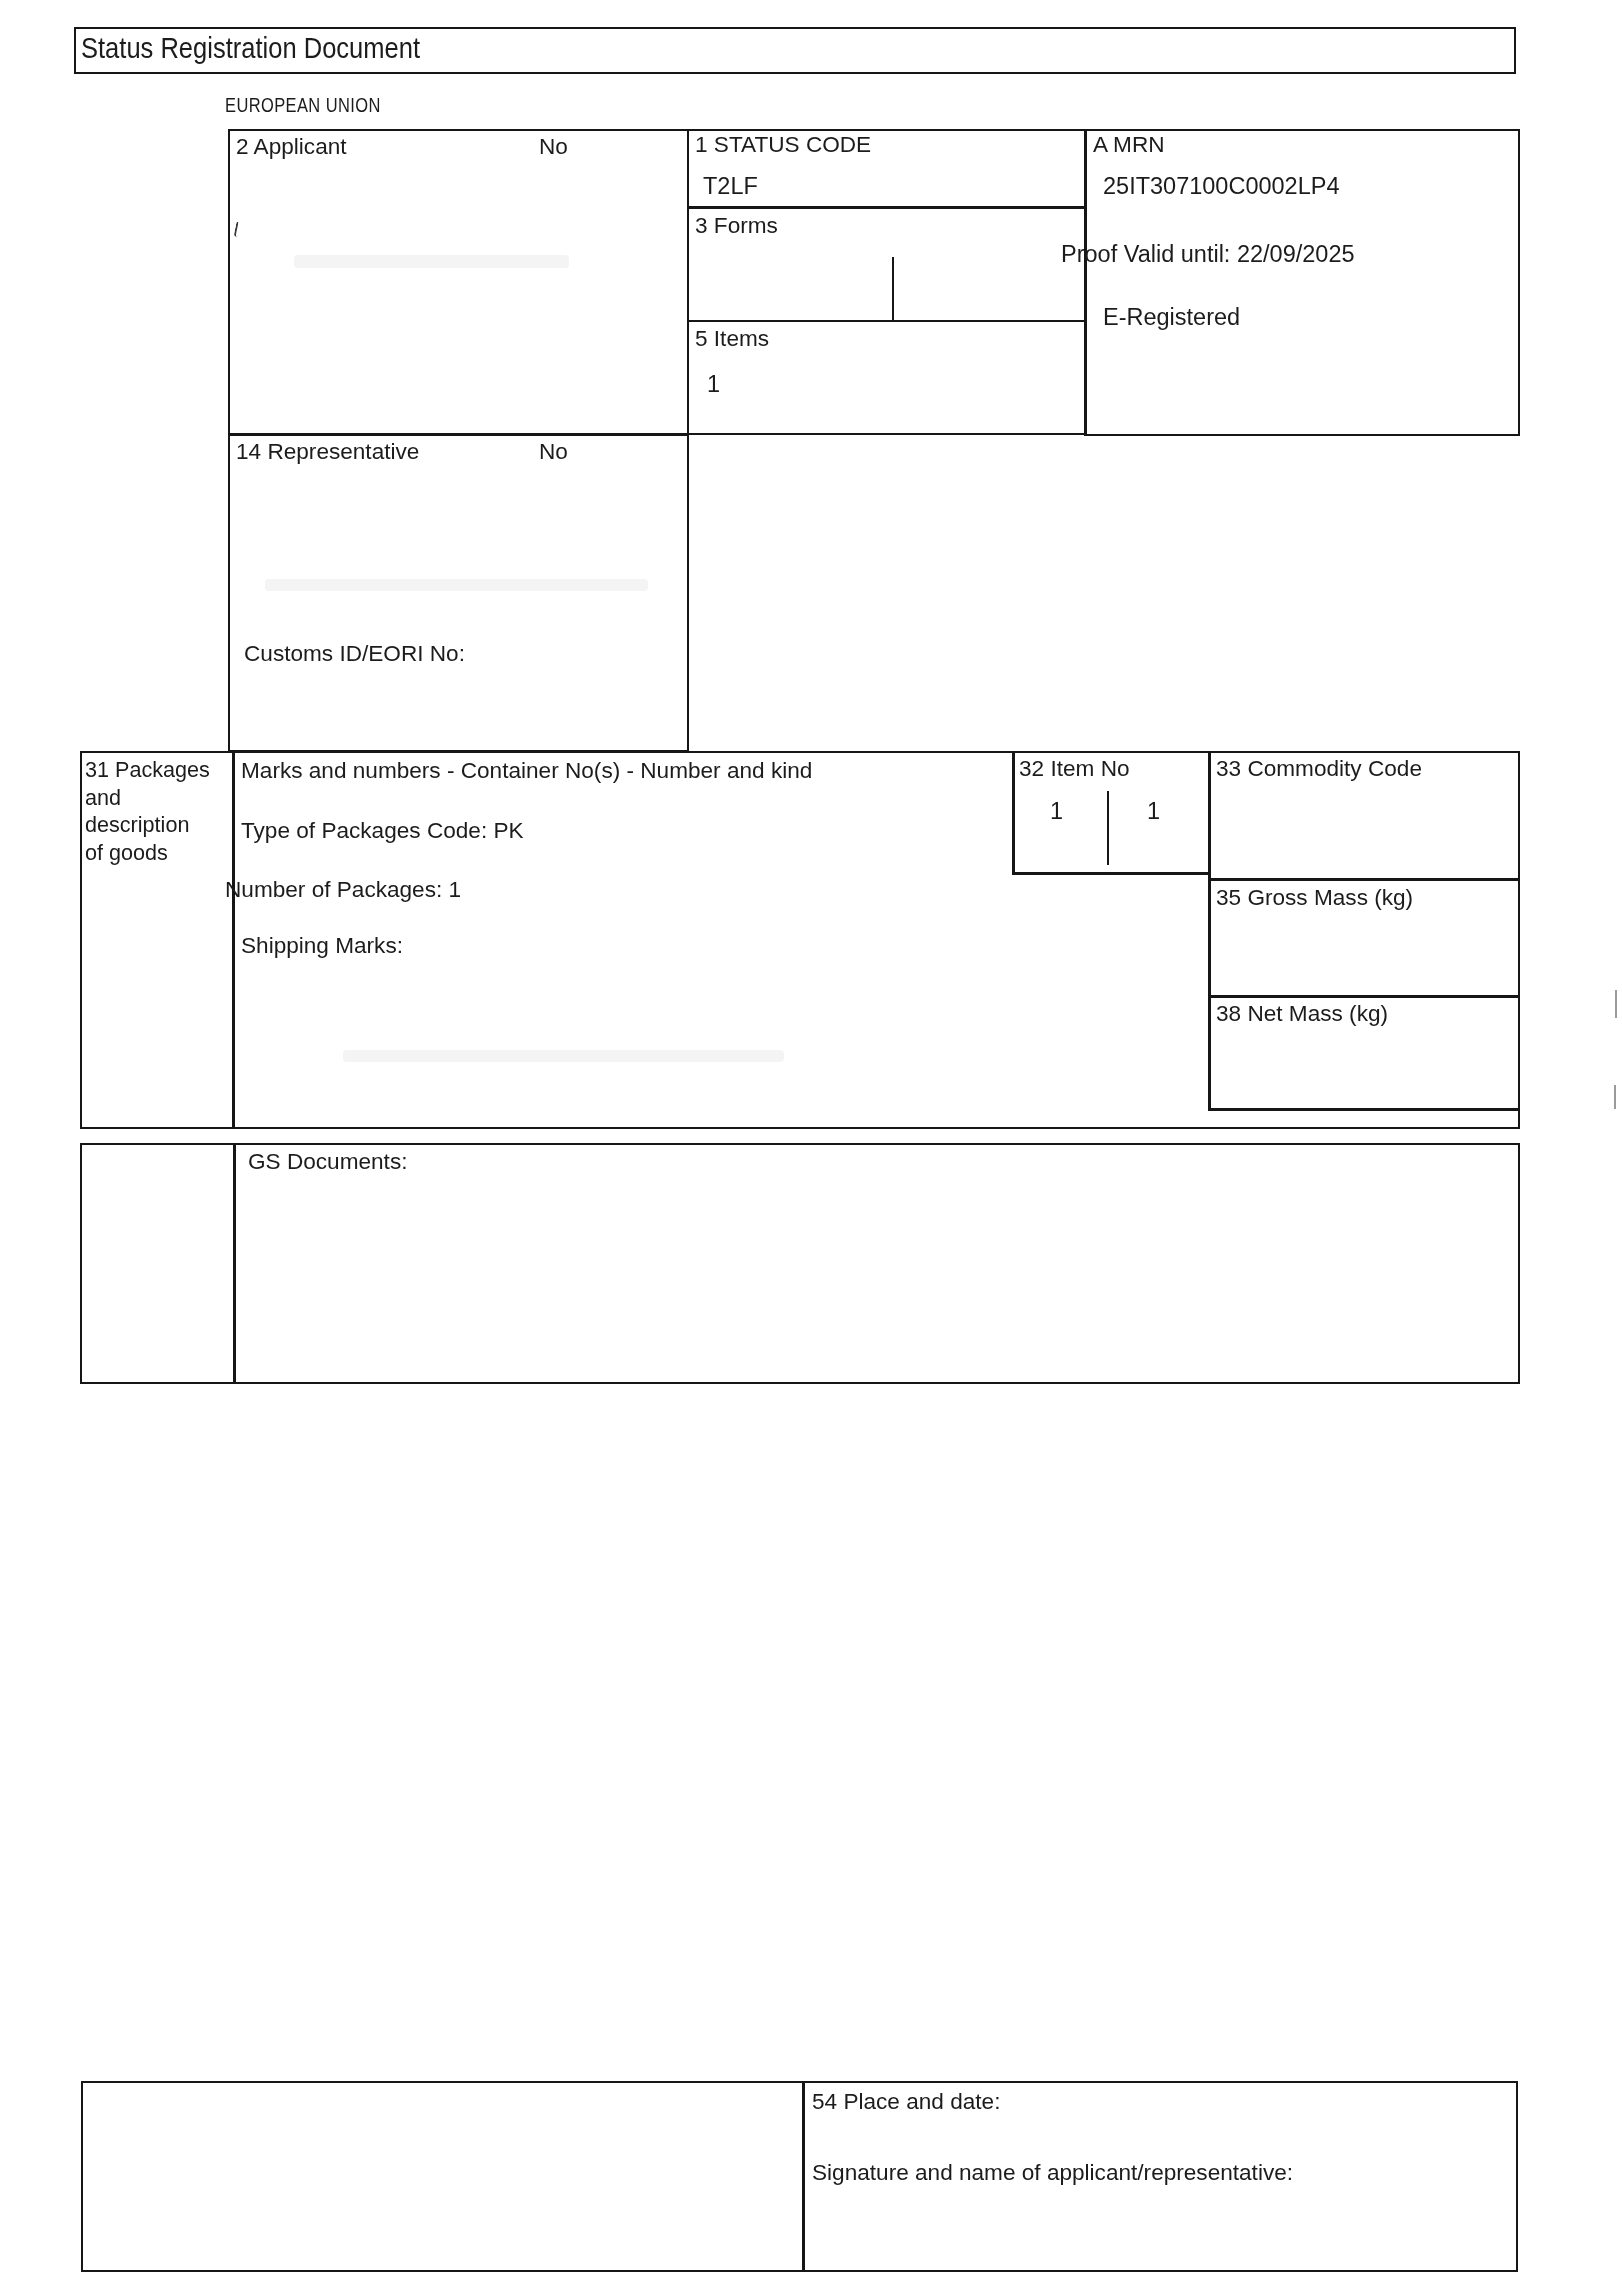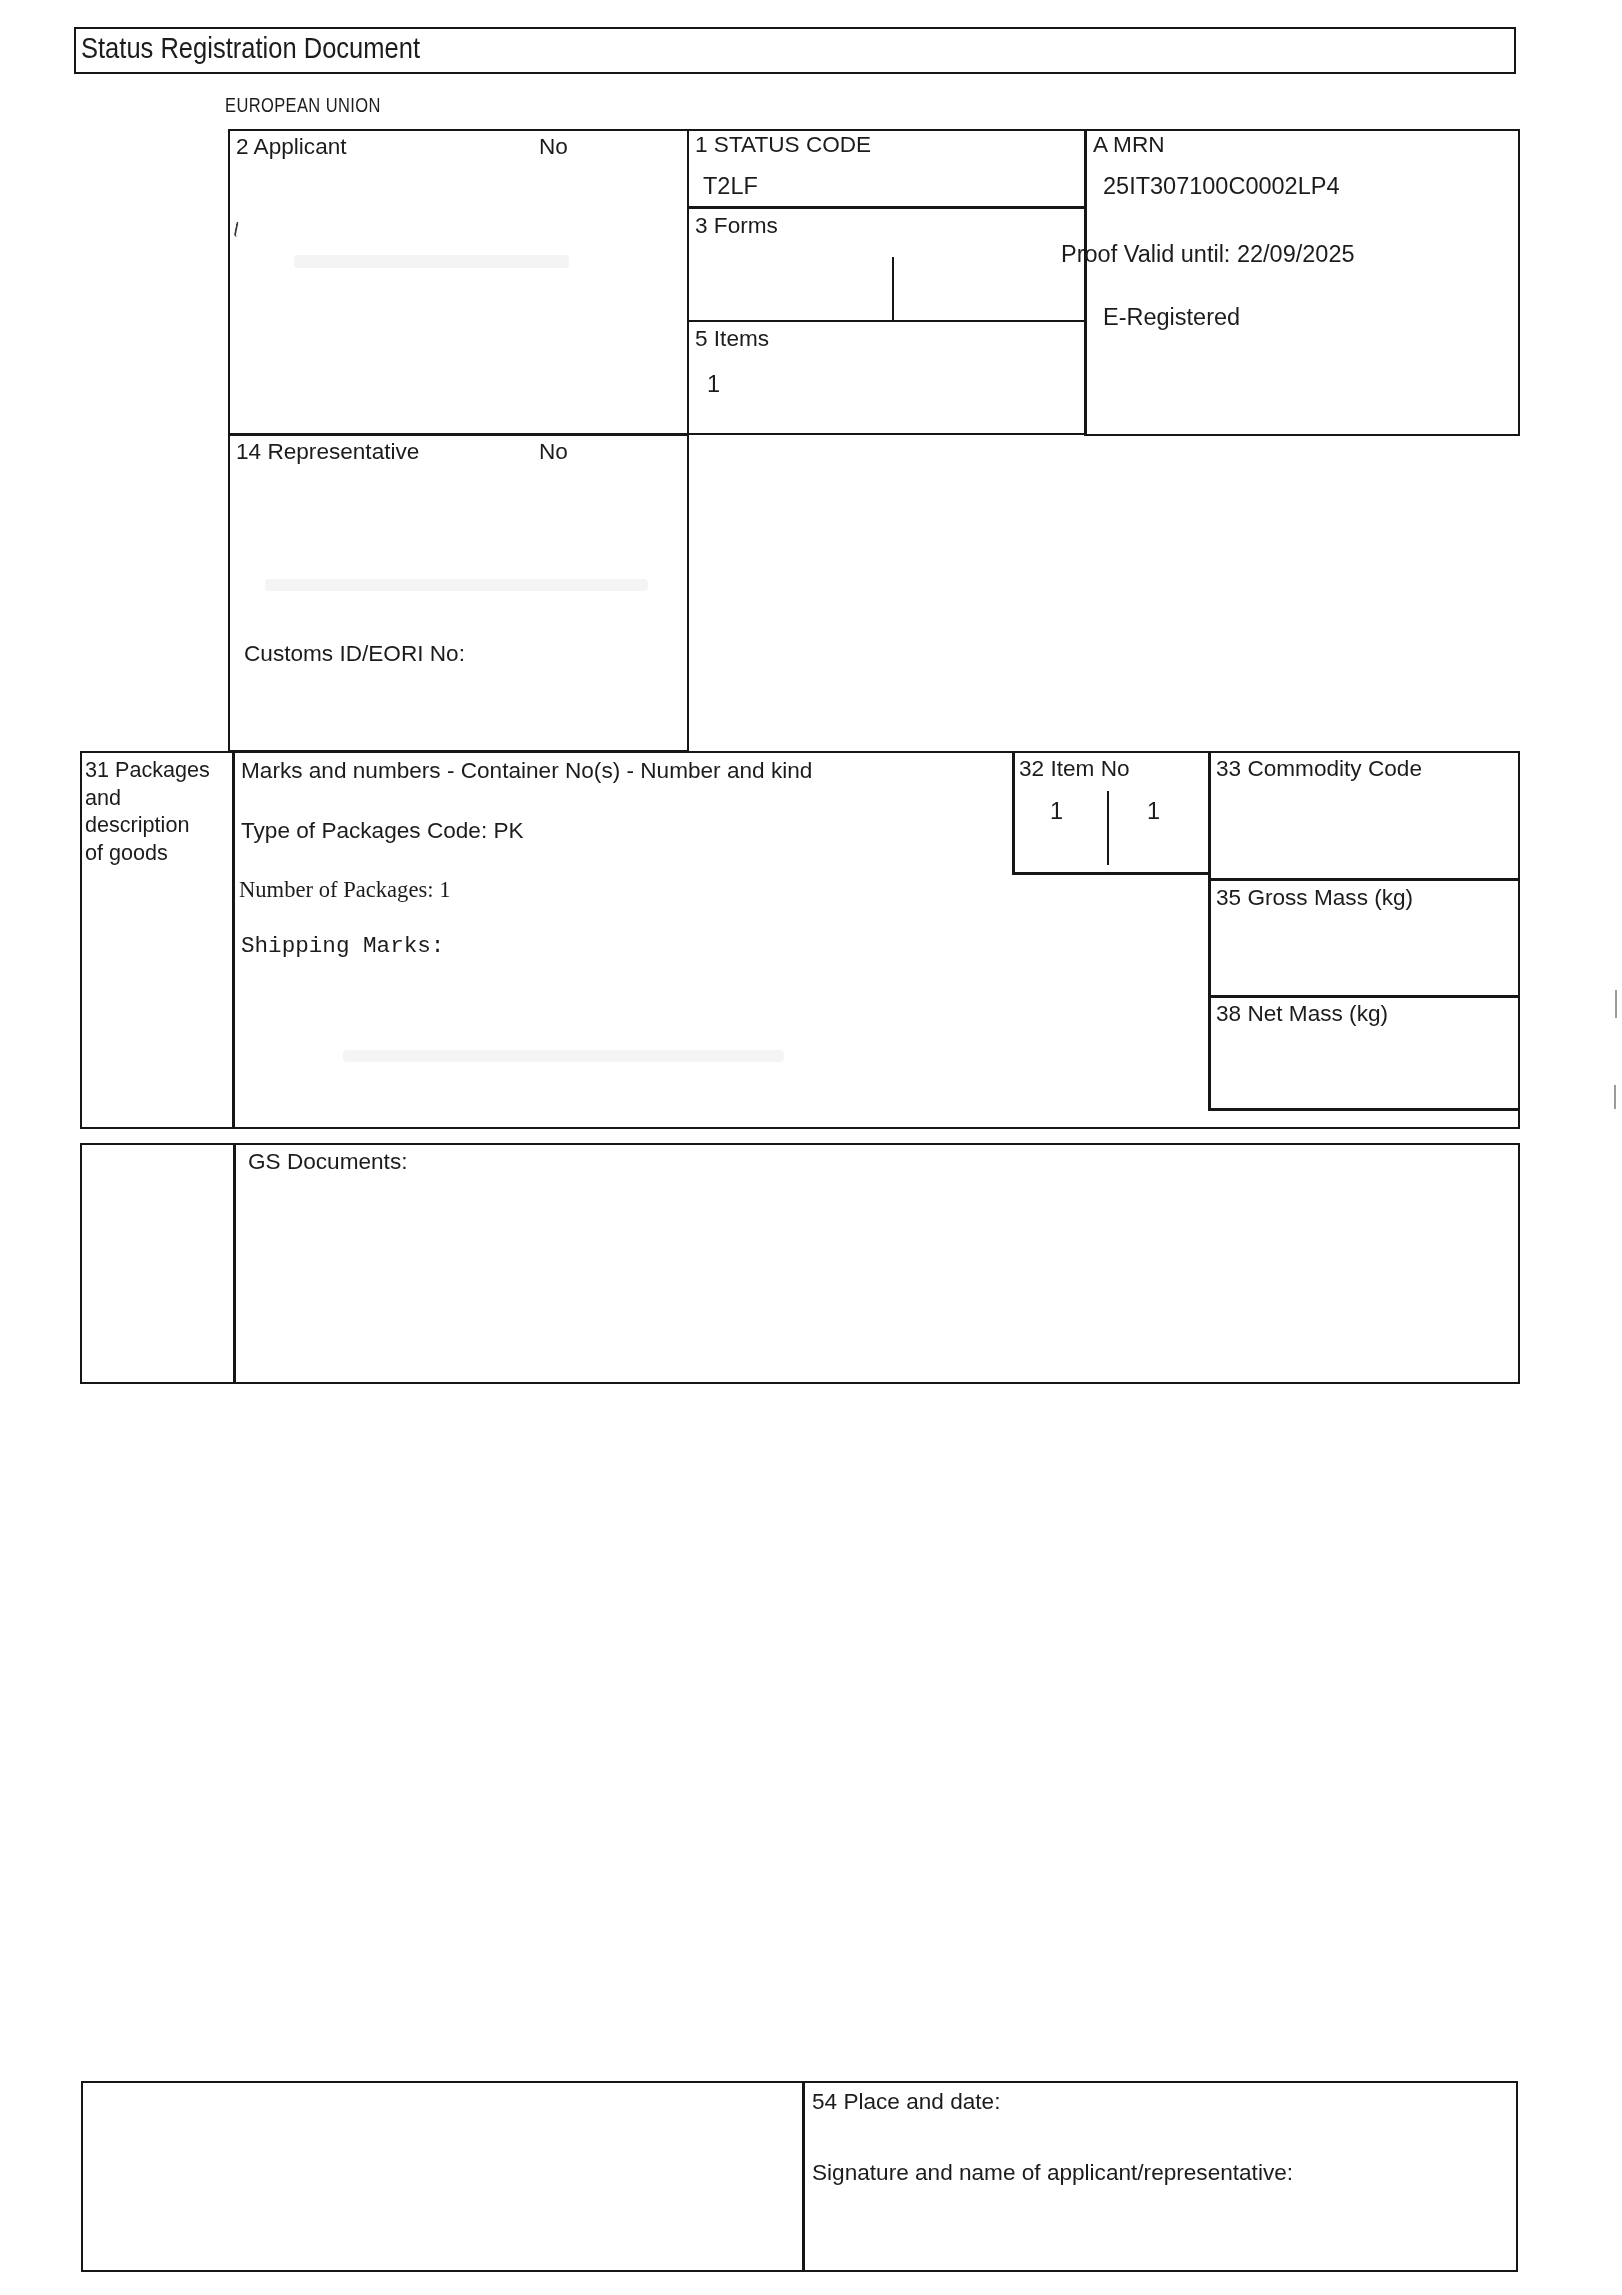--- a/index.html
+++ b/index.html
@@ -79,22 +79,22 @@
 
   <div style="position:absolute; left:85px; top:756px;" class="col-label">
     <div>31 Packages</div>
     <div>and</div>
     <div>description</div>
     <div>of goods</div>
   </div>
 
   <div class="txt label" style="left:241px; top:758px;">Marks and numbers - Container No(s) - Number and kind</div>
   <div class="txt label" style="left:241px; top:818px;">Type of Packages Code: PK</div>
-  <div class="txt label" style="left:239px; top:877px;font-family:Liberation Serif, serif;">Number of Packages: 1</div>
-  <div class="txt label" style="left:241px; top:933px;font-family:Liberation Mono, monospace;">Shipping Marks:</div>
+  <div class="txt label" style="left:225px; top:877px;">Number of Packages: 1</div>
+  <div class="txt label" style="left:241px; top:933px;">Shipping Marks:</div>
 
   <div class="vline" style="left:1012px; top:751px; height:123px;"></div>
   <div class="hline" style="left:1012px; top:872px; width:199px;"></div>
   <div class="txt label" style="left:1019px; top:756px;">32 Item No</div>
   <div class="txt value" style="left:1050px; top:798px;">1</div>
   <div class="txt value" style="left:1147px; top:798px;">1</div>
   <div class="vline" style="left:1107px; top:791px; height:74px; width:2px;"></div>
 
   <div class="vline" style="left:1208px; top:751px; height:359px;"></div>
   <div class="txt label" style="left:1216px; top:756px;">33 Commodity Code</div>

